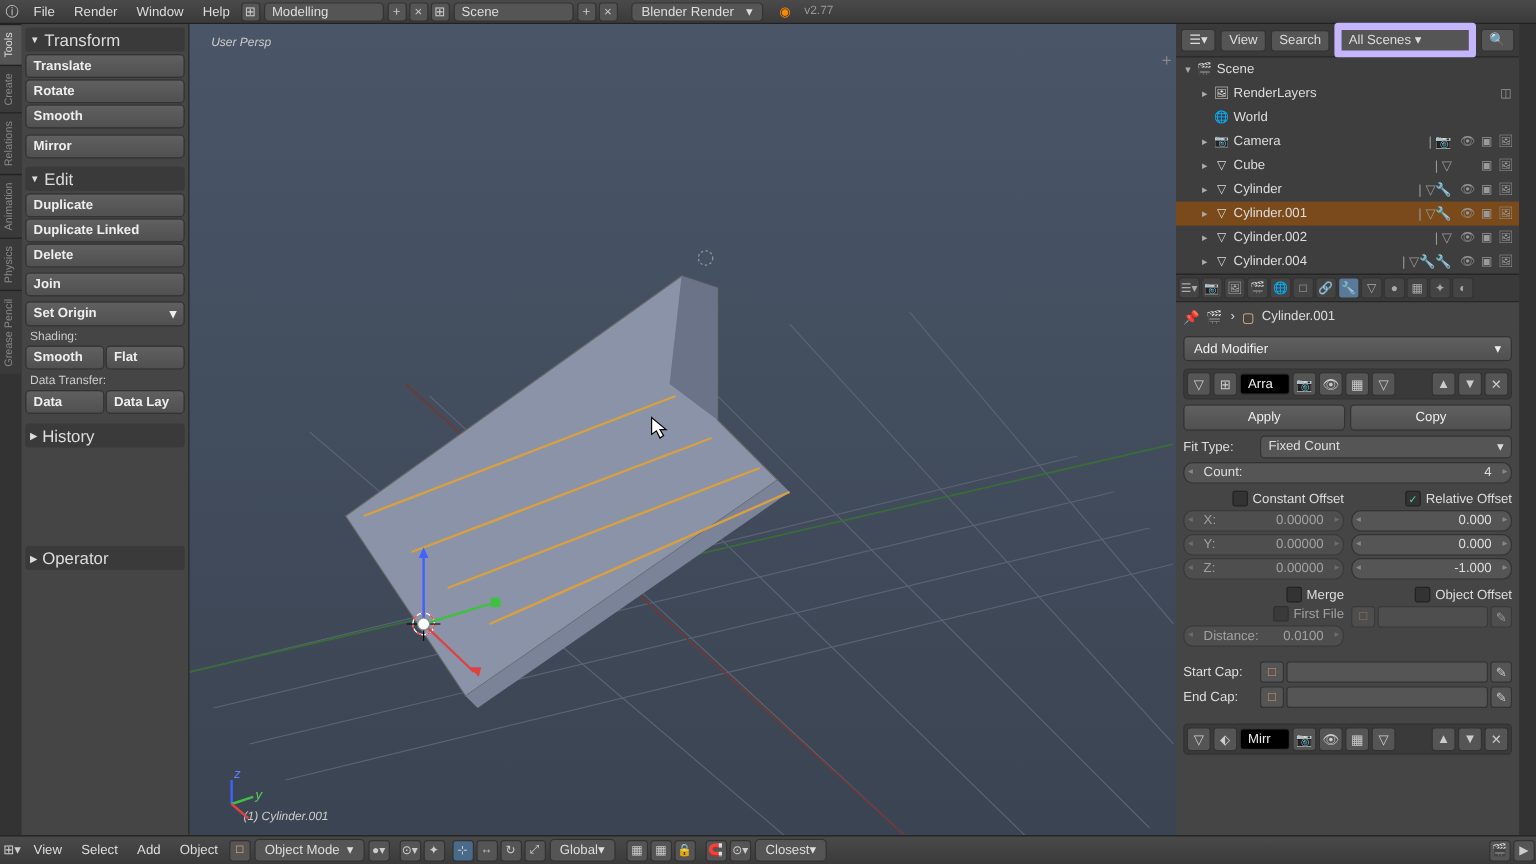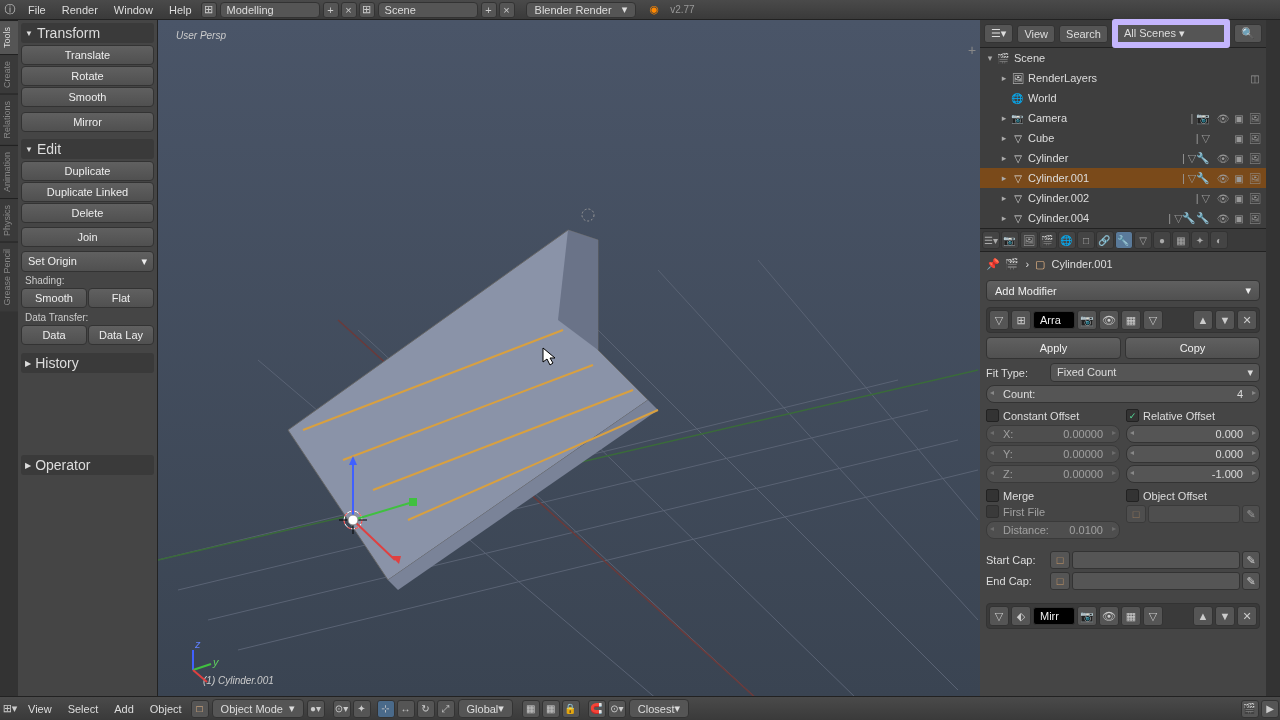--- a/index.html
+++ b/index.html
@@ -12,21 +12,21 @@
 .topbar .engine { background:#555; border:1px solid #333; border-radius:4px; height:16px; padding:0 8px; color:#ddd; display:flex; align-items:center; }
 .topbar .stats { color:#999; font-size:10px; padding:0 6px; }
 .main { display:flex; height:676px; }
 .left-tabs { width:18px; background:#333; display:flex; flex-direction:column; }
 .left-tabs .vt { writing-mode:vertical-rl; transform:rotate(180deg); padding:6px 2px; color:#888; font-size:9px; background:#3a3a3a; border-bottom:1px solid #222; cursor:pointer; }
 .left-tabs .vt.active { background:#555; color:#ddd; }
 .toolpanel { width:140px; background:#454545; padding:3px; border-right:1px solid #222; overflow:hidden; }
 .panel-hdr { background:#3a3a3a; color:#ddd; padding:2px 4px; font-size:14px; border-radius:3px; display:flex; align-items:center; margin-bottom:2px; }
 .panel-hdr::before { content:"▼"; font-size:8px; margin-right:4px; }
 .panel-hdr.collapsed::before { content:"▶"; }
-.tp-btn { display:block; width:100%; background:linear-gradient(#606060,#505050); border:1px solid #333; border-radius:4px; color:#eee; padding:3px 6px; margin-bottom:1px; text-align:center; cursor:pointer; }
+.tp-btn { display:block; width:100%; background:linear-gradient(#606060,#505050); border:1px solid #333; border-radius:4px; color:#eee; padding:3px 6px; margin-bottom:1px; text-align:left; cursor:pointer;font-weight:bold; }
 .tp-row { display:flex; gap:1px; margin-bottom:1px; }
 .tp-row .tp-btn { flex:1; }
 .tp-label { color:#ccc; padding:2px 4px; font-size:10px; }
 .viewport { flex:1; background:linear-gradient(#4a5568,#3a4452); position:relative; overflow:hidden;font-style:italic; }
 .viewport .label { position:absolute; color:#ccc; font-size:10px; }
 .right { width:300px; display:flex; height:100%; }
 .right-main { flex:1; background:#454545; display:flex; flex-direction:column; }
 .outliner-hdr { height:28px; background:#3a3a3a; display:flex; align-items:center; padding:0 4px; gap:4px; border-bottom:1px solid #222; }
 .outliner-hdr .btn { background:#555; border:1px solid #333; border-radius:3px; padding:2px 6px; color:#ddd; cursor:pointer; }
 .outliner-hdr .dd { background:#555; border:6px solid #c4b5fd; border-radius:3px; padding:2px 6px; color:#ddd; flex:1; }
@@ -53,21 +53,21 @@
 .prop-row { display:flex; align-items:center; gap:4px; margin-bottom:3px; }
 .prop-row .plabel { color:#ddd; min-width:60px; }
 .prop-row .pdd { flex:1; background:#555; border:1px solid #333; border-radius:4px; padding:2px 6px; color:#ddd; display:flex; justify-content:space-between; }
 .num-field { background:#555; border:1px solid #333; border-radius:8px; padding:2px 8px; color:#ddd; display:flex; justify-content:space-between; align-items:flex-start; position:relative; }
 .num-field::before { content:"◂"; position:absolute; left:3px; color:#888; font-size:8px; }
 .num-field::after { content:"▸"; position:absolute; right:3px; color:#888; font-size:8px; }
 .num-field span:first-child { margin-left:8px; }
 .num-field span:last-child { margin-right:8px; }
 .cols2 { display:flex; gap:6px; margin-bottom:4px; }
 .cols2 > div { flex:1; }
-.chk-row { display:flex; align-items:center; gap:4px; margin-bottom:3px; color:#ddd; }
+.chk-row { display:flex; align-items:center; gap:4px; margin-bottom:3px; color:#ddd;justify-content:flex-end; }
 .chk { width:13px; height:13px; background:#333; border:1px solid #222; border-radius:2px; display:flex; align-items:center; justify-content:center; font-size:9px; color:#5d9; }
 .obj-field { display:flex; gap:2px; align-items:center; }
 .obj-field .of-ic { width:20px; height:18px; background:#555; border:1px solid #333; border-radius:3px; display:flex; align-items:center; justify-content:center; color:#c96; }
 .obj-field .of-in { flex:1; height:18px; background:#555; border:1px solid #333; border-radius:3px; }
 .obj-field .of-pk { width:18px; height:18px; background:#555; border:1px solid #333; border-radius:3px; display:flex; align-items:center; justify-content:center; color:#ccc; }
 .right-scroll { width:14px; background:#333; }
 .bottombar { position:absolute; bottom:0; left:0; right:0; height:24px; background:linear-gradient(#4a4a4a,#3a3a3a); display:flex; align-items:center; border-top:1px solid #222; }
 .bottombar .bic { width:20px; height:20px; display:flex; align-items:center; justify-content:center; color:#ccc; }
 .bottombar .bitem { padding:0 8px; color:#ddd; cursor:pointer; }
 .bottombar .bdd { background:#555; border:1px solid #333; border-radius:4px; padding:2px 8px; color:#ddd; display:flex; align-items:center; margin:0 2px; }

